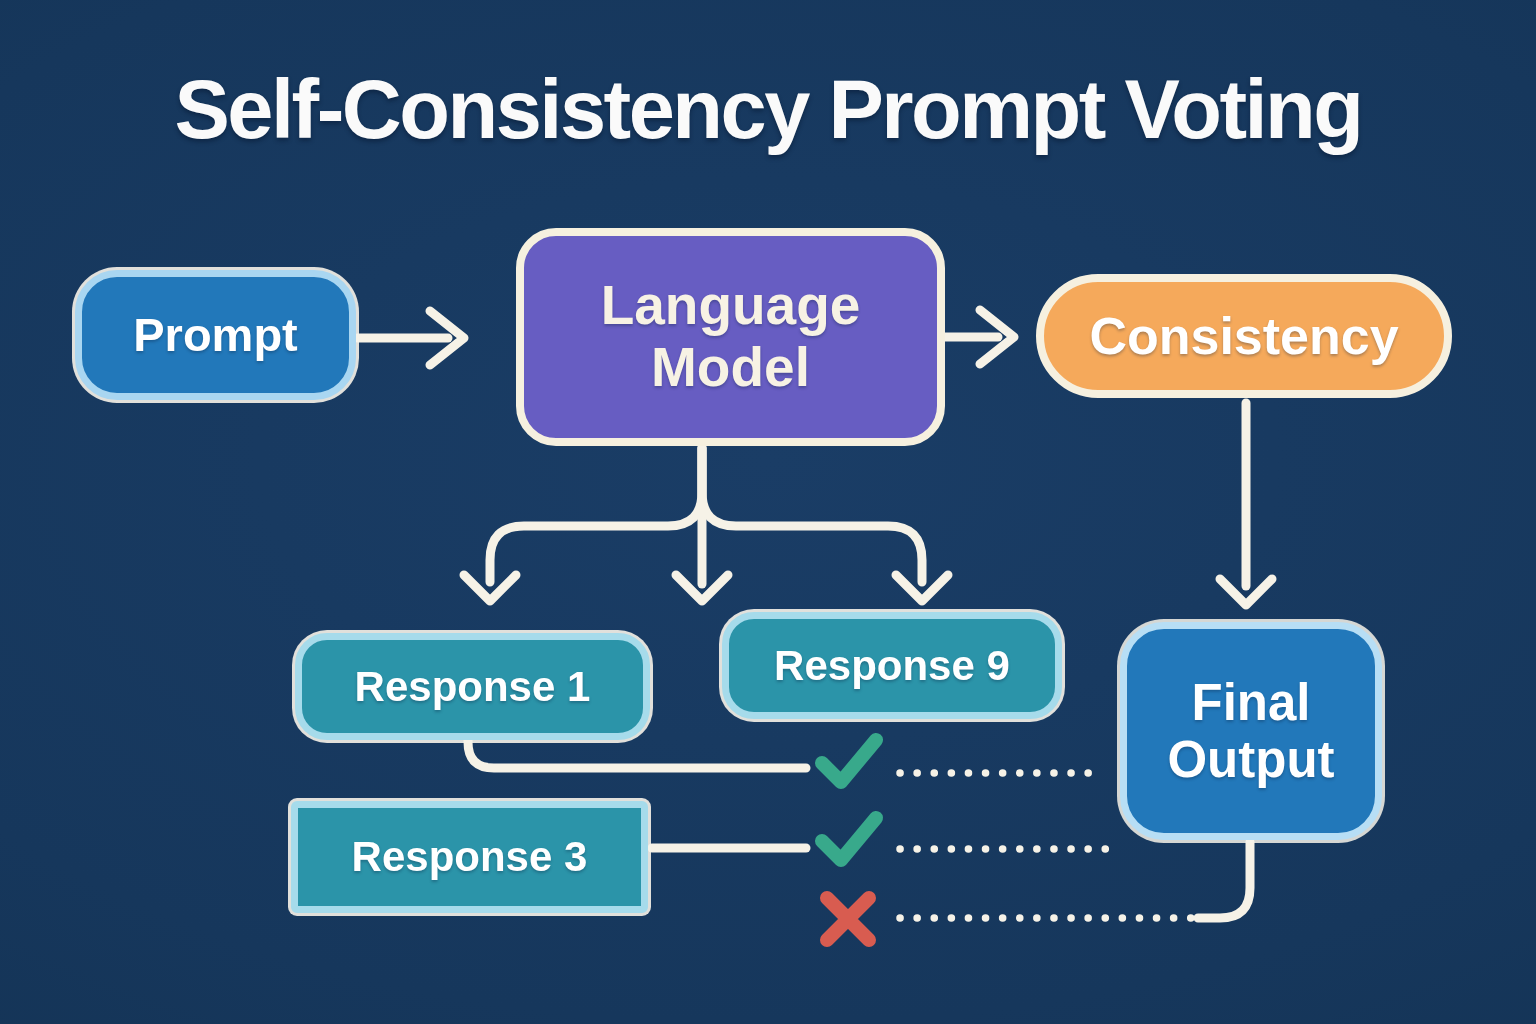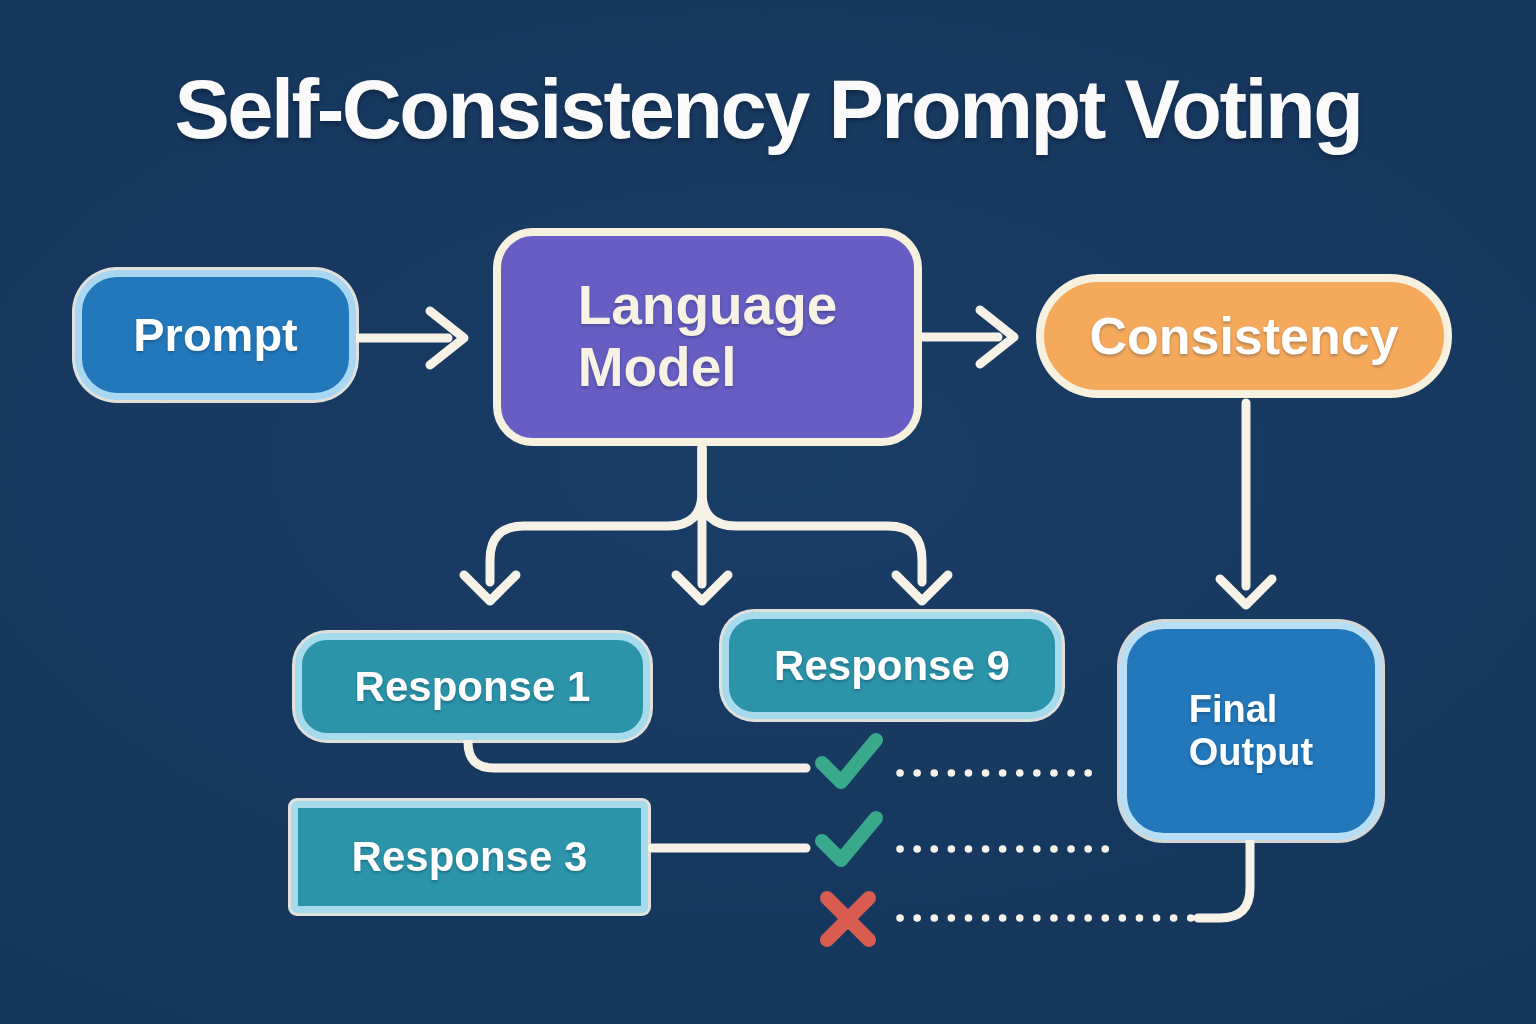--- a/index.html
+++ b/index.html
@@ -17,51 +17,51 @@
     background:radial-gradient(ellipse 120% 100% at 50% 45%, #1a3d66 0%, var(--background) 55%, #12304f 100%);
   }
   .title{
     position:absolute;left:0;top:62px;width:1536px;margin:0;
     text-align:center;color:var(--title-text);
     font-size:83px;font-weight:700;letter-spacing:-2.5px;
     text-shadow:0 3px 4px rgba(5,20,45,.45);
   }
   .node{
     position:absolute;display:flex;align-items:center;justify-content:center;
-    box-sizing:border-box;text-align:left;color:var(--node-text);
+    box-sizing:border-box;text-align:center;color:var(--node-text);
     font-weight:700;text-shadow:0 2px 3px rgba(10,30,60,.3);
   }
   .node .lbl{display:block;line-height:1.12;}
   .prompt{
     left:75px;top:270px;width:281px;height:130px;border-radius:42px;
     background:var(--prompt-fill);border:7px solid var(--prompt-border);
     box-shadow:0 0 0 3px rgba(247,243,233,.9);font-size:47px;
   }
   .lm{
-    left:493px;top:228px;width:429px;height:218px;border-radius:40px;
+    left:516px;top:228px;width:429px;height:218px;border-radius:40px;
     background:var(--lm-fill);border:8px solid var(--cream-border);
     color:#f7f2e4;font-size:55px;
   }
   .consistency{
     left:1036px;top:274px;width:416px;height:124px;border-radius:62px;
     background:var(--consistency-fill);border:8px solid var(--cream-border);
     font-size:52px;
   }
   .response{
     background:var(--response-fill);border:7px solid var(--response-border);
     box-shadow:0 0 0 3px rgba(247,243,233,.9);
     font-size:42px;border-radius:32px;
   }
   .r1{left:295px;top:612px;width:355px;height:107px;margin-top:21px;}
   .r2{left:722px;top:612px;width:340px;height:107px;}
   .r3{left:291px;top:801px;width:357px;height:112px;border-radius:6px;}
   .final{
     left:1120px;top:622px;width:262px;height:218px;border-radius:44px;
     background:var(--final-fill);border:7px solid var(--final-border);
-    box-shadow:0 0 0 3px rgba(247,243,233,.85);font-size:38px;
+    box-shadow:0 0 0 3px rgba(247,243,233,.85);font-size:51px;
   }
   svg.connectors{position:absolute;left:0;top:0;width:1536px;height:1024px;}
   .flow{stroke:var(--line);stroke-width:9;fill:none;stroke-linecap:round;stroke-linejoin:round;}
   .dotted{stroke:var(--line);stroke-width:7.5;fill:none;stroke-linecap:round;stroke-dasharray:0.1 17;}
   .check{stroke:var(--check-green);stroke-width:14;fill:none;stroke-linecap:round;stroke-linejoin:round;}
   .cross{stroke:var(--cross-red);stroke-width:14;fill:none;stroke-linecap:round;}
 </style>
 </head>
 <body>
 

